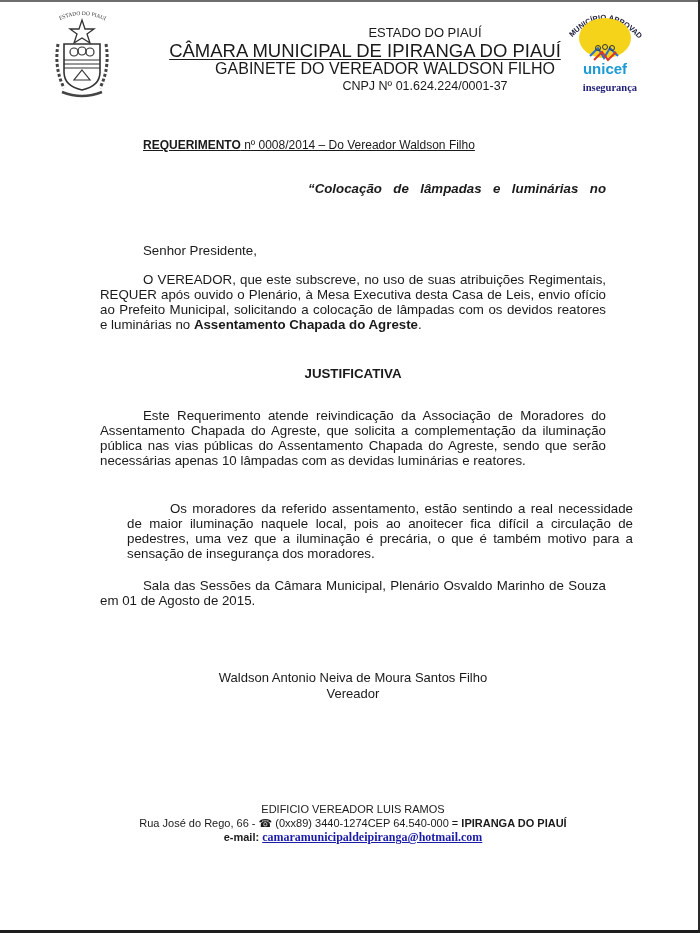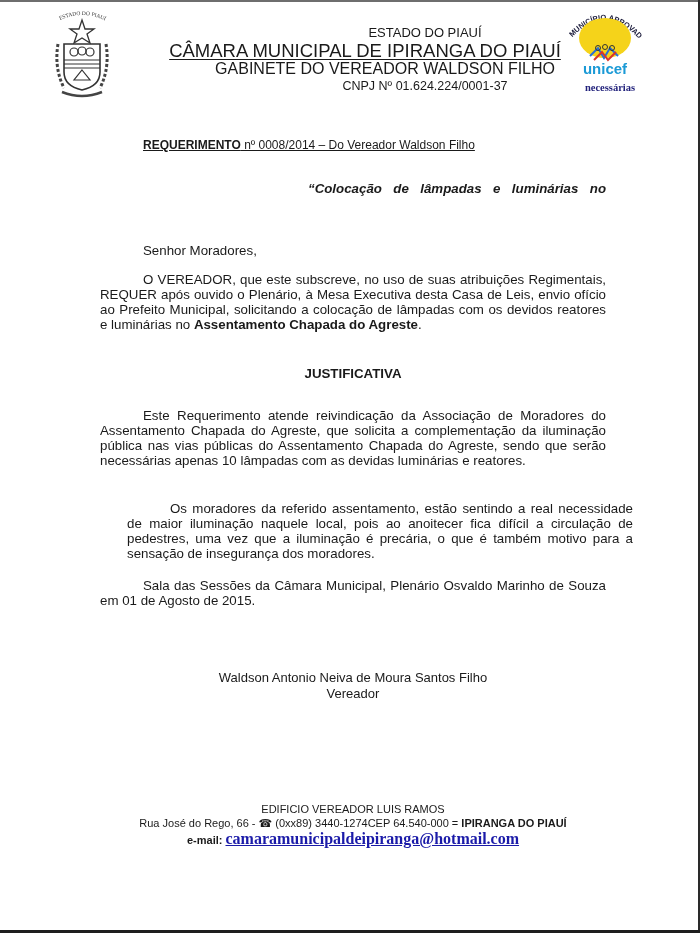--- a/index.html
+++ b/index.html
@@ -34,21 +34,21 @@
   .heading { position:absolute; left:0; width:706px; top:366px; text-align:center; font-weight:bold; font-size:13.3px; }
 
   .sig-name { position:absolute; left:0; width:706px; text-align:center; top:670px; font-size:13px; }
   .sig-role { position:absolute; left:0; width:706px; text-align:center; top:686px; font-size:13px; }
 
   .ftr { position:absolute; left:0; width:706px; text-align:center; font-size:11px; white-space:nowrap; }
   .ftr-building { top:803px; }
   .ftr-address { top:817px; }
   .ftr-address b { font-weight:bold; }
   .ftr-email { top:830px; font-weight:bold; }
-  .ftr-email a { font-family:"Liberation Serif", serif; color:#1a1aa8; text-decoration:underline; font-weight:bold; font-size:16px; }
+  .ftr-email a { font-family:"Liberation Serif", serif; color:#1a1aa8; text-decoration:underline; font-weight:bold; font-size:12px; }
 </style>
 </head>
 <body>
 
 <div class="frame-top"></div>
 <div class="frame-right"></div>
 <div class="frame-bottom"></div>
 
 <div class="crest">
   <svg width="64" height="92" viewBox="0 0 64 92">
@@ -80,29 +80,29 @@
     <text font-size="7.5" font-weight="bold" font-family="Liberation Sans, sans-serif" fill="#1a1a3a"><textPath href="#uarc" startOffset="4%">MUNICÍPIO APROVADO</textPath></text>
     <ellipse cx="45" cy="32" rx="26" ry="20" fill="#f5d31a"></ellipse>
     <path d="M30 50 L38 42 L44 52 L50 42 L58 50" fill="none" stroke="#2a6fd6" stroke-width="2"></path>
     <path d="M34 54 L42 46 L48 54 L56 46" fill="none" stroke="#d8342a" stroke-width="2"></path>
     <circle cx="38" cy="42" r="2.5" fill="none" stroke="#333" stroke-width="1"></circle>
     <circle cx="45" cy="41" r="2.5" fill="none" stroke="#333" stroke-width="1"></circle>
     <circle cx="52" cy="42" r="2.5" fill="none" stroke="#333" stroke-width="1"></circle>
     <text x="45" y="68" text-anchor="middle" font-size="15" font-weight="bold" font-family="Liberation Sans, sans-serif" fill="#1b9ad6">unicef</text>
   </svg>
 </div>
-<div class="tricampeao">necessárias</div>
+<div class="tricampeao">insegurança</div>
 
 <div class="req-line"><b>REQUERIMENTO</b><span> nº 0008/2014 – Do Vereador Waldson Filho</span></div>
 
 <div class="subject">
   <span class="subject-line1">“Colocação de lâmpadas e luminárias no</span>
 </div>
 
-<div class="salutation">Senhor Moradores,</div>
+<div class="salutation">Senhor Presidente,</div>
 
 <div class="p" style="top:272px;"><span class="indent"></span><span>O VEREADOR, que este subscreve, no uso de suas atribuições Regimentais, REQUER após ouvido o Plenário, à Mesa Executiva desta Casa de Leis, envio ofício ao Prefeito Municipal, solicitando a colocação de lâmpadas com os devidos reatores e luminárias no </span><b>Assentamento Chapada do Agreste</b><span>.</span></div>
 
 <div class="heading">JUSTIFICATIVA</div>
 
 <div class="p" style="top:408px;"><span class="indent"></span><span>Este Requerimento atende reivindicação da Associação de Moradores do Assentamento Chapada do Agreste, que solicita a complementação da iluminação pública nas vias públicas do Assentamento Chapada do Agreste, sendo que serão necessárias apenas 10 lâmpadas com as devidas luminárias e reatores.</span></div>
 
 <div class="p" style="top:501px;margin-left:27px;"><span class="indent"></span><span>Os moradores da referido assentamento, estão sentindo a real necessidade de maior iluminação naquele local, pois ao anoitecer fica difícil a circulação de pedestres, uma vez que a iluminação é precária, o que é também motivo para a sensação de insegurança dos moradores.</span></div>
 
 <div class="p" style="top:578px;"><span class="indent"></span><span>Sala das Sessões da Câmara Municipal, Plenário Osvaldo Marinho de Souza em 01 de Agosto de 2015.</span></div>

